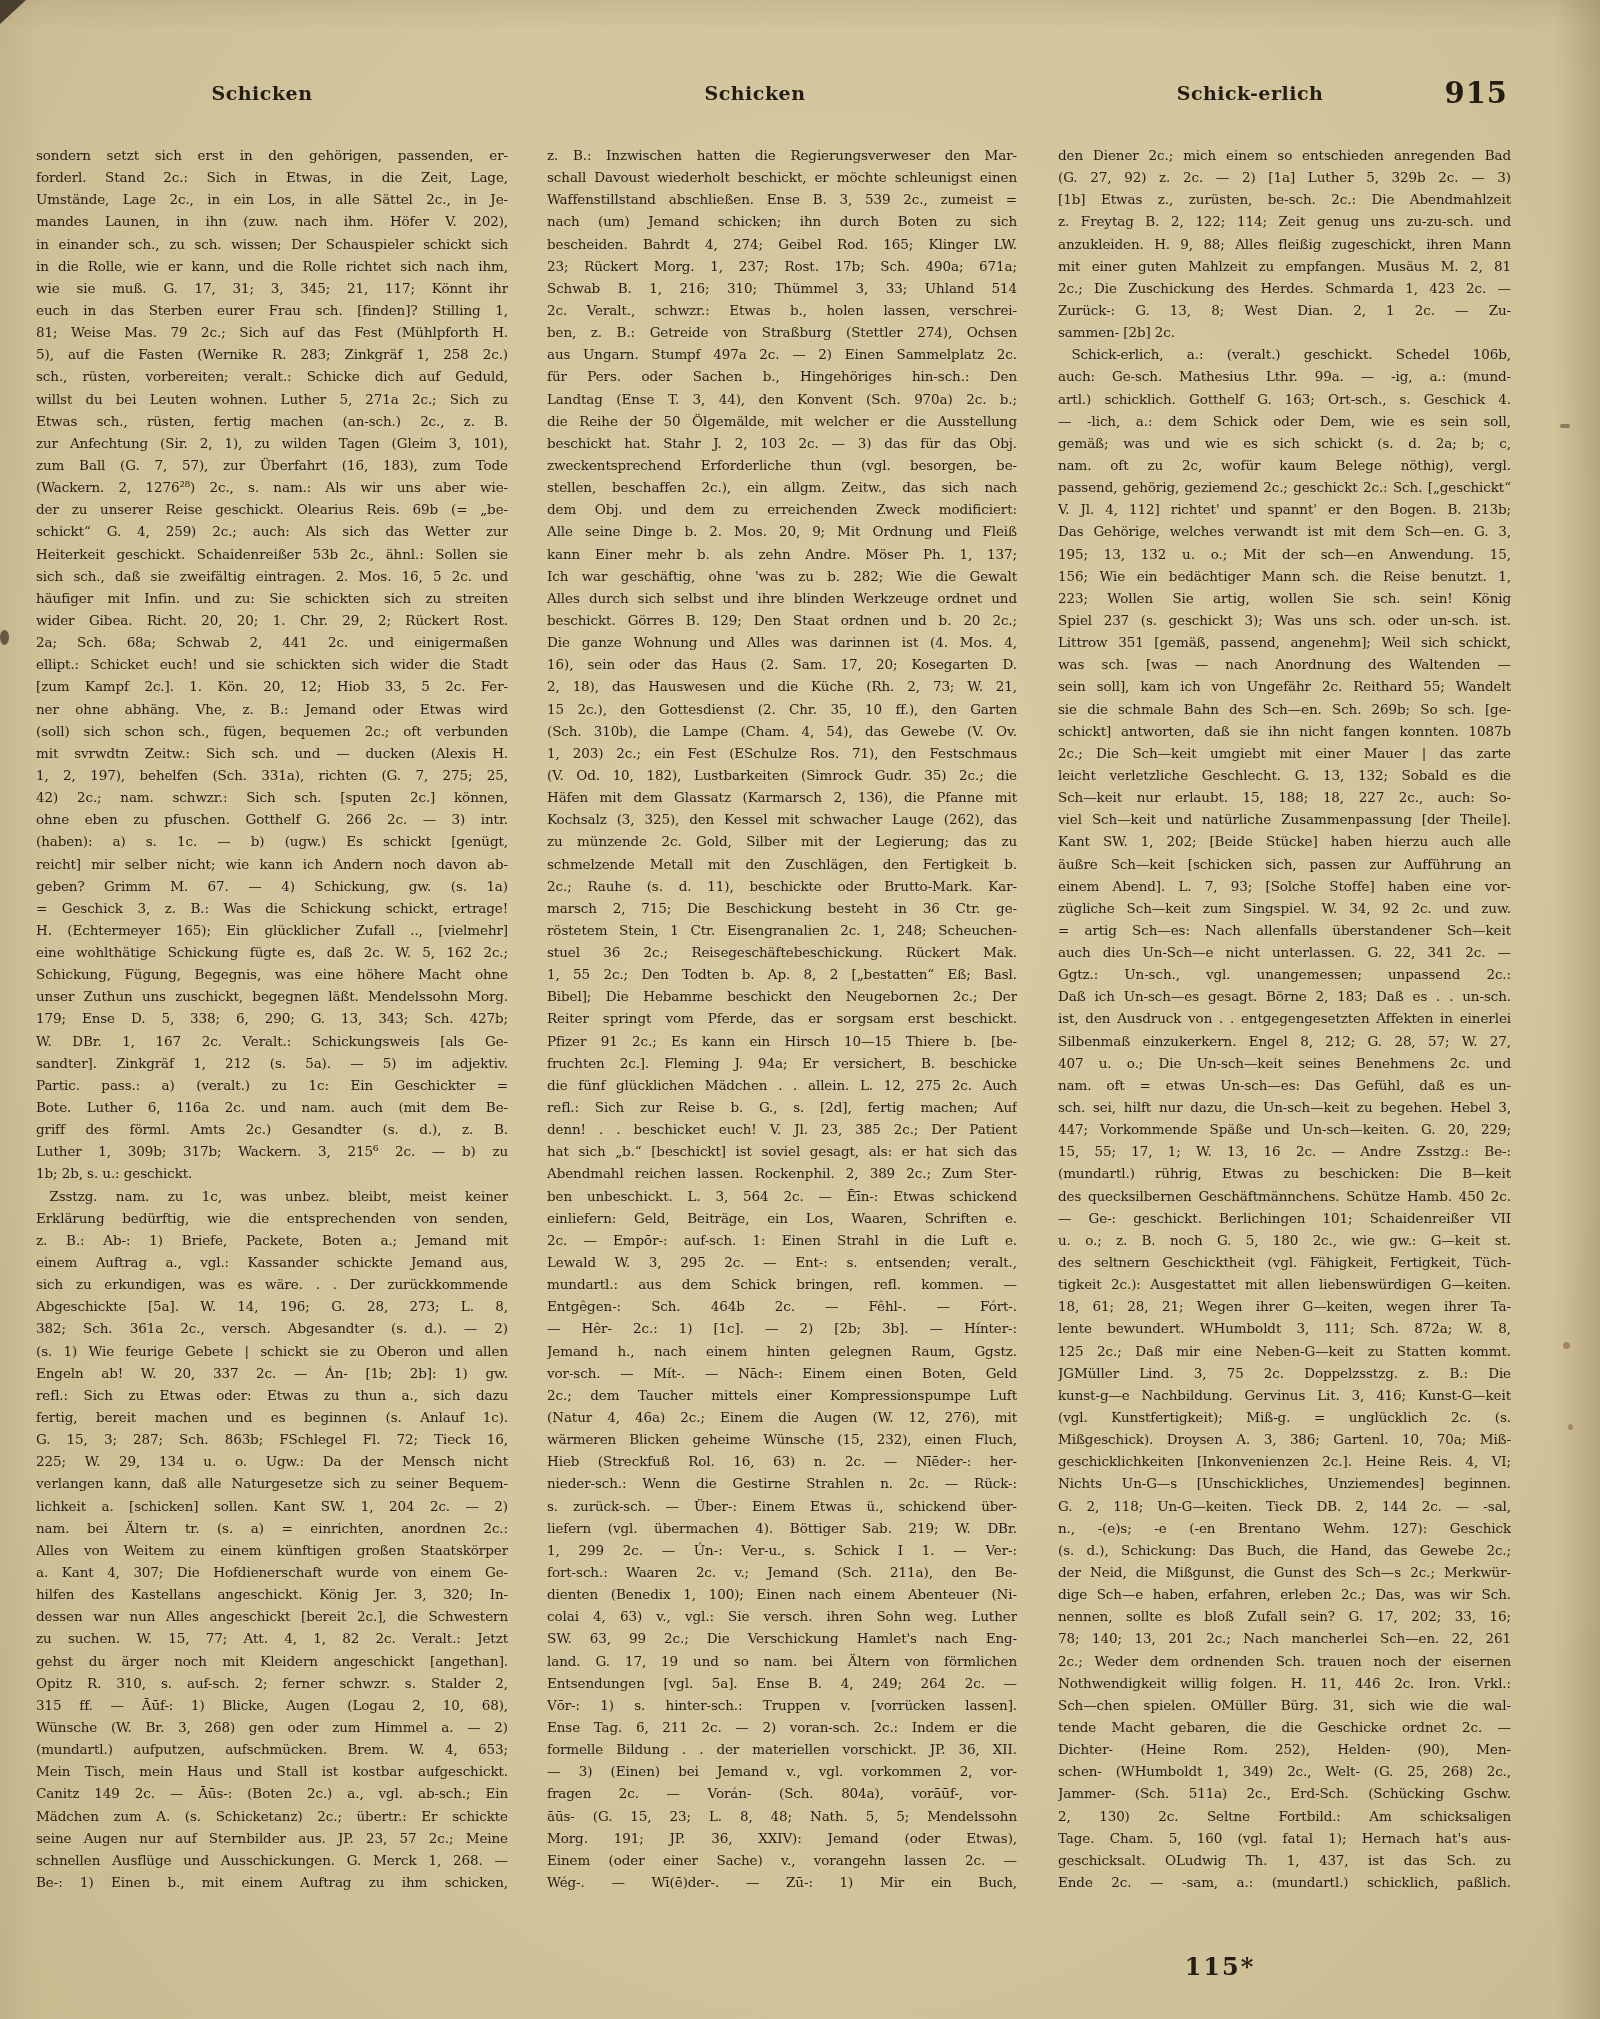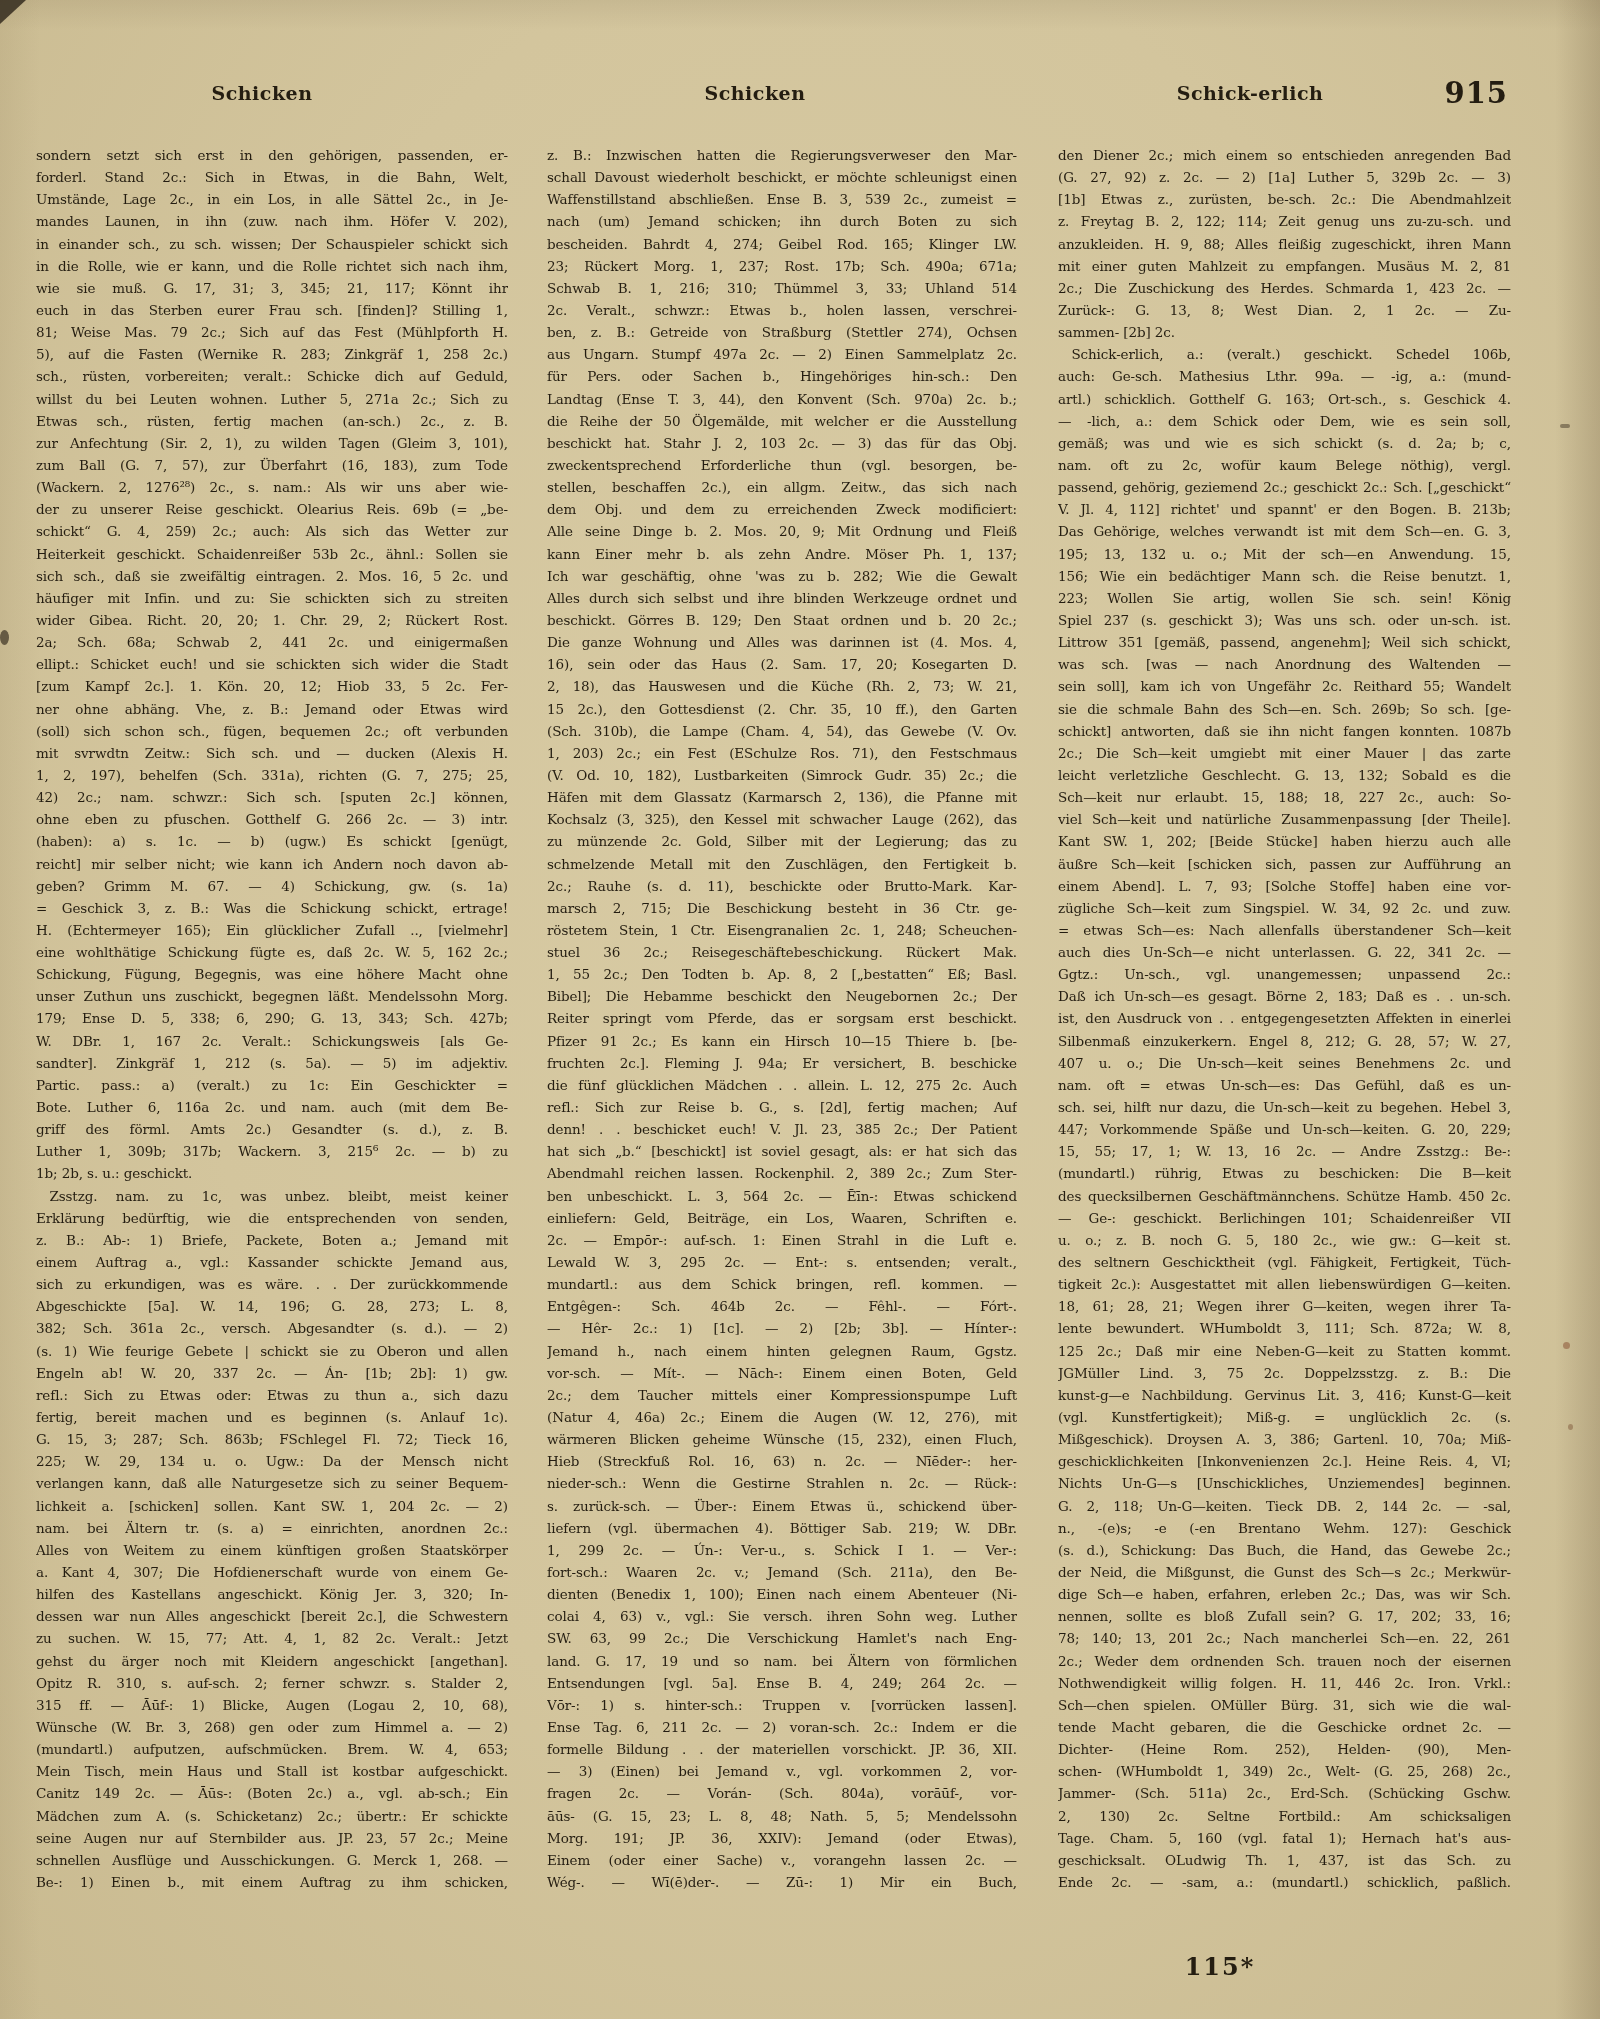--- a/index.html
+++ b/index.html
@@ -64,21 +64,21 @@
   <div class="running-head" style="left:262px">Schicken</div>
 
   <div class="running-head" style="left:755px">Schicken</div>
 
   <div class="running-head" style="left:1250px">Schick-erlich</div>
 
   <div class="page-number">915</div>
 
   <div class="col col-1">
       <div class="line">sondern setzt sich erst in den gehörigen, passenden, er-</div>
-      <div class="line">forderl. Stand 2c.: Sich in Etwas, in die Bahn, Welt,</div>
+      <div class="line">forderl. Stand 2c.: Sich in Etwas, in die Zeit, Lage,</div>
       <div class="line">Umstände, Lage 2c., in ein Los, in alle Sättel 2c., in Je-</div>
       <div class="line">mandes Launen, in ihn (zuw. nach ihm. Höfer V. 202),</div>
       <div class="line">in einander sch., zu sch. wissen; Der Schauspieler schickt sich</div>
       <div class="line">in die Rolle, wie er kann, und die Rolle richtet sich nach ihm,</div>
       <div class="line">wie sie muß. G. 17, 31; 3, 345; 21, 117; Könnt ihr</div>
       <div class="line">euch in das Sterben eurer Frau sch. [finden]? Stilling 1,</div>
       <div class="line">81; Weise Mas. 79 2c.; Sich auf das Fest (Mühlpforth H.</div>
       <div class="line">5), auf die Fasten (Wernike R. 283; Zinkgräf 1, 258 2c.)</div>
       <div class="line">sch., rüsten, vorbereiten; veralt.: Schicke dich auf Geduld,</div>
       <div class="line">willst du bei Leuten wohnen. Luther 5, 271a 2c.; Sich zu</div>
@@ -262,21 +262,21 @@
       <div class="line">sie die schmale Bahn des Sch—en. Sch. 269b; So sch. [ge-</div>
       <div class="line">schickt] antworten, daß sie ihn nicht fangen konnten. 1087b</div>
       <div class="line">2c.; Die Sch—keit umgiebt mit einer Mauer | das zarte</div>
       <div class="line">leicht verletzliche Geschlecht. G. 13, 132; Sobald es die</div>
       <div class="line">Sch—keit nur erlaubt. 15, 188; 18, 227 2c., auch: So-</div>
       <div class="line">viel Sch—keit und natürliche Zusammenpassung [der Theile].</div>
       <div class="line">Kant SW. 1, 202; [Beide Stücke] haben hierzu auch alle</div>
       <div class="line">äußre Sch—keit [schicken sich, passen zur Aufführung an</div>
       <div class="line">einem Abend]. L. 7, 93; [Solche Stoffe] haben eine vor-</div>
       <div class="line">zügliche Sch—keit zum Singspiel. W. 34, 92 2c. und zuw.</div>
-      <div class="line">= etwas Sch—es: Nach allenfalls überstandener Sch—keit</div>
+      <div class="line">= artig Sch—es: Nach allenfalls überstandener Sch—keit</div>
       <div class="line">auch dies Un-Sch—e nicht unterlassen. G. 22, 341 2c. —</div>
       <div class="line">Ggtz.: Un-sch., vgl. unangemessen; unpassend 2c.:</div>
       <div class="line">Daß ich Un-sch—es gesagt. Börne 2, 183; Daß es . . un-sch.</div>
       <div class="line">ist, den Ausdruck von . . entgegengesetzten Affekten in einerlei</div>
       <div class="line">Silbenmaß einzukerkern. Engel 8, 212; G. 28, 57; W. 27,</div>
       <div class="line">407 u. o.; Die Un-sch—keit seines Benehmens 2c. und</div>
       <div class="line">nam. oft = etwas Un-sch—es: Das Gefühl, daß es un-</div>
       <div class="line">sch. sei, hilft nur dazu, die Un-sch—keit zu begehen. Hebel 3,</div>
       <div class="line">447; Vorkommende Späße und Un-sch—keiten. G. 20, 229;</div>
       <div class="line">15, 55; 17, 1; W. 13, 16 2c. — Andre Zsstzg.: Be-:</div>

